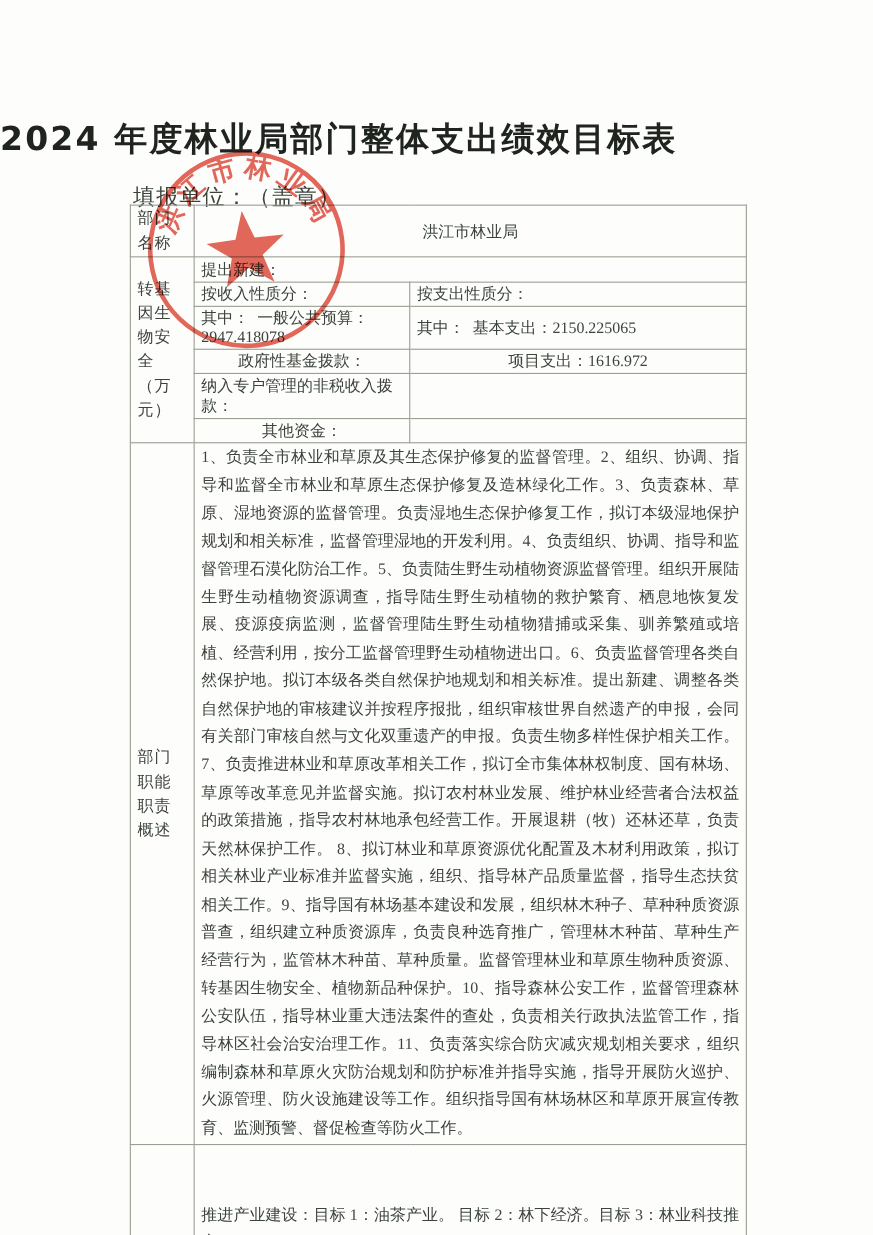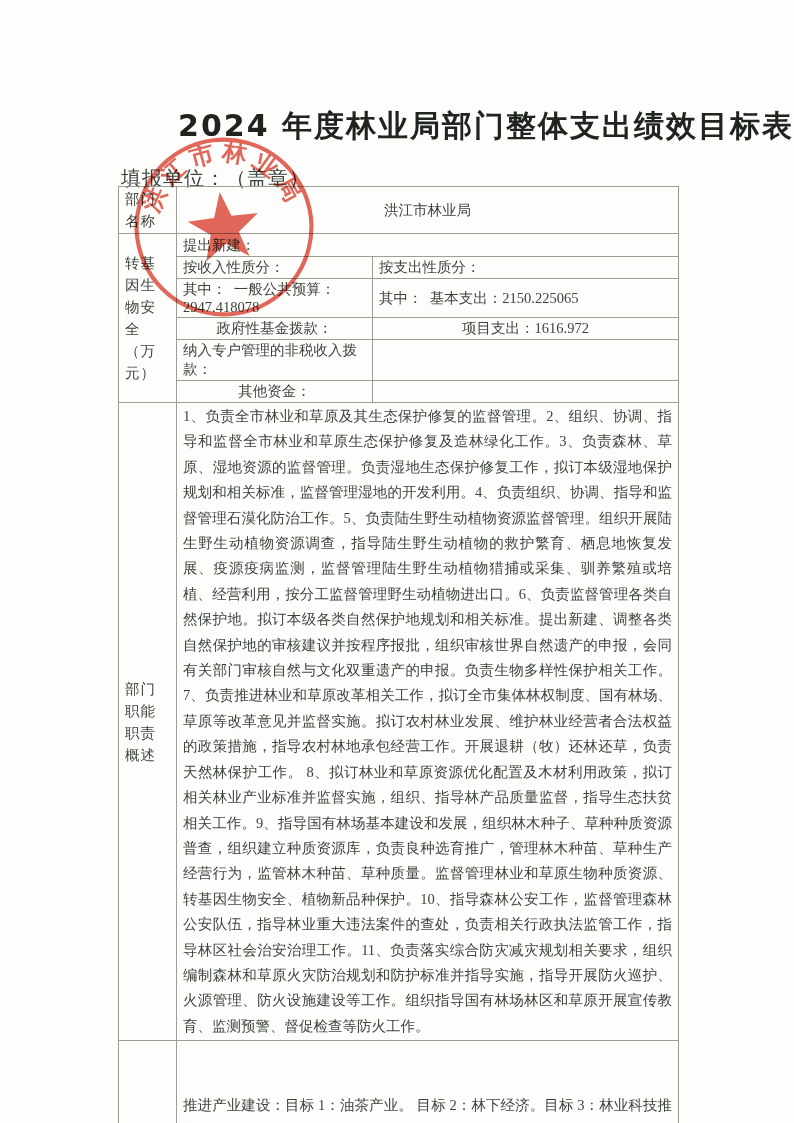--- a/index.html
+++ b/index.html
@@ -6,21 +6,21 @@
   .page{
     position:relative;
     width:794px;height:1123px;
     background:#fdfdfc;
     overflow:hidden;
     font-family:"Liberation Serif","DejaVu Serif",serif;
     color:#3b433b;
   }
   .title{
     position:absolute;left:0;top:106px;width:100%;
-    text-align:right;
+    text-align:left;
     font-family:"DejaVu Sans","Liberation Sans",sans-serif;
     font-weight:700;
     font-size:30px;
     letter-spacing:2px;
     color:#20241f;
     white-space:nowrap;
   }
   .fill-unit{
     position:absolute;left:121px;top:165px;
     font-size:20px;

